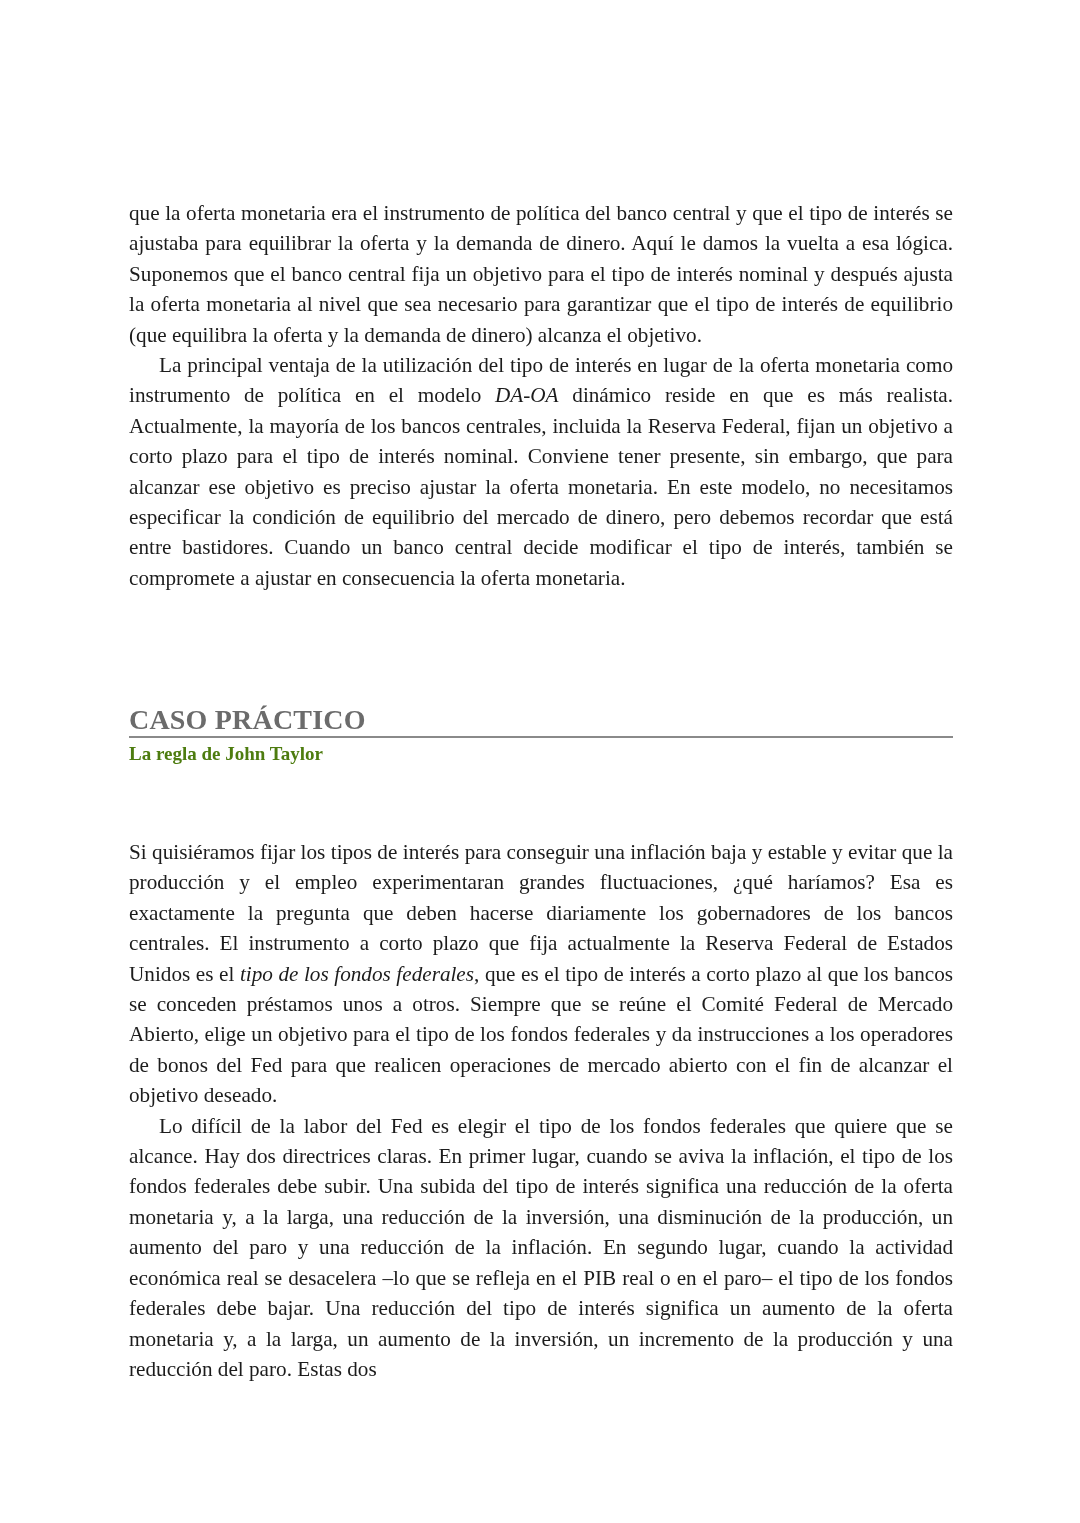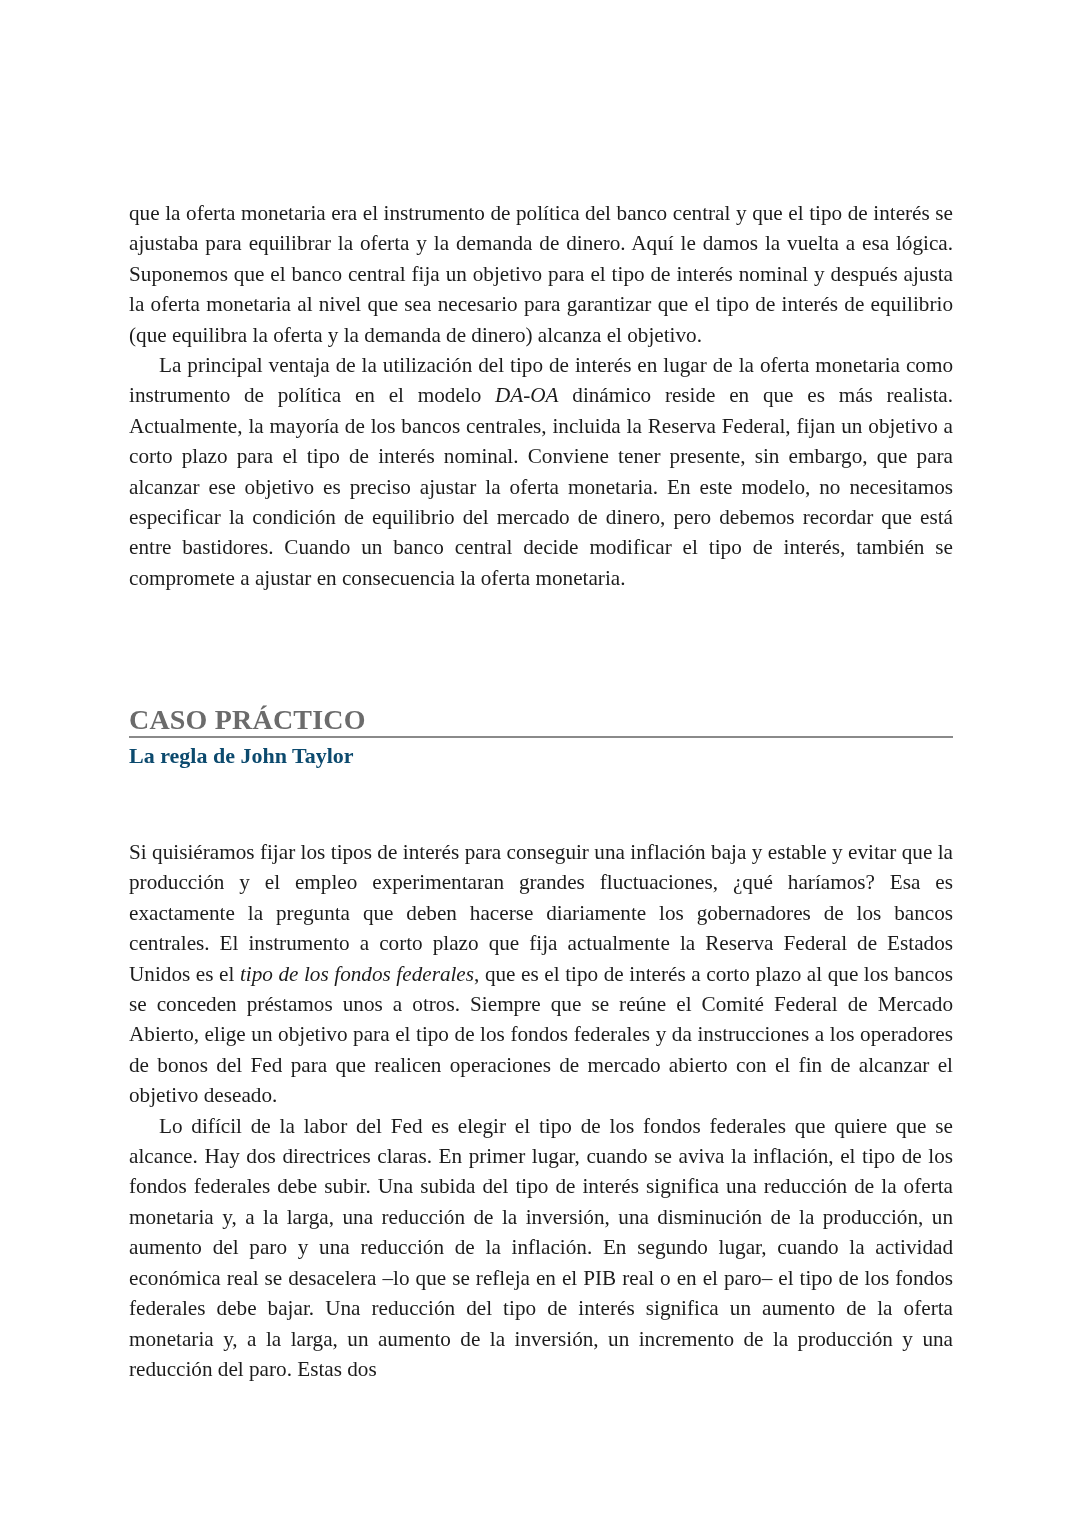--- a/index.html
+++ b/index.html
@@ -29,21 +29,21 @@
       position: absolute; left: 129px; top: 704px;
       font-size: 28px; font-weight: bold; color: #6b6b6b;
       letter-spacing: 0.2px;
     }
     .case-rule {
       position: absolute; left: 129px; top: 736px; width: 824px; height: 2px;
       background: #8a8a8a;
     }
     .case-title {
       position: absolute; left: 129px; top: 743px;
-      font-size: 22px; font-weight: bold; color: #0c4a6e;
+      font-size: 19px; font-weight: bold; color: #4d7c0f;
     }
     em { font-style: italic; }
   </style>
 </head>
 <body>
 
 <div class="page">
 
 
   <div class="text-block" id="block-1">

